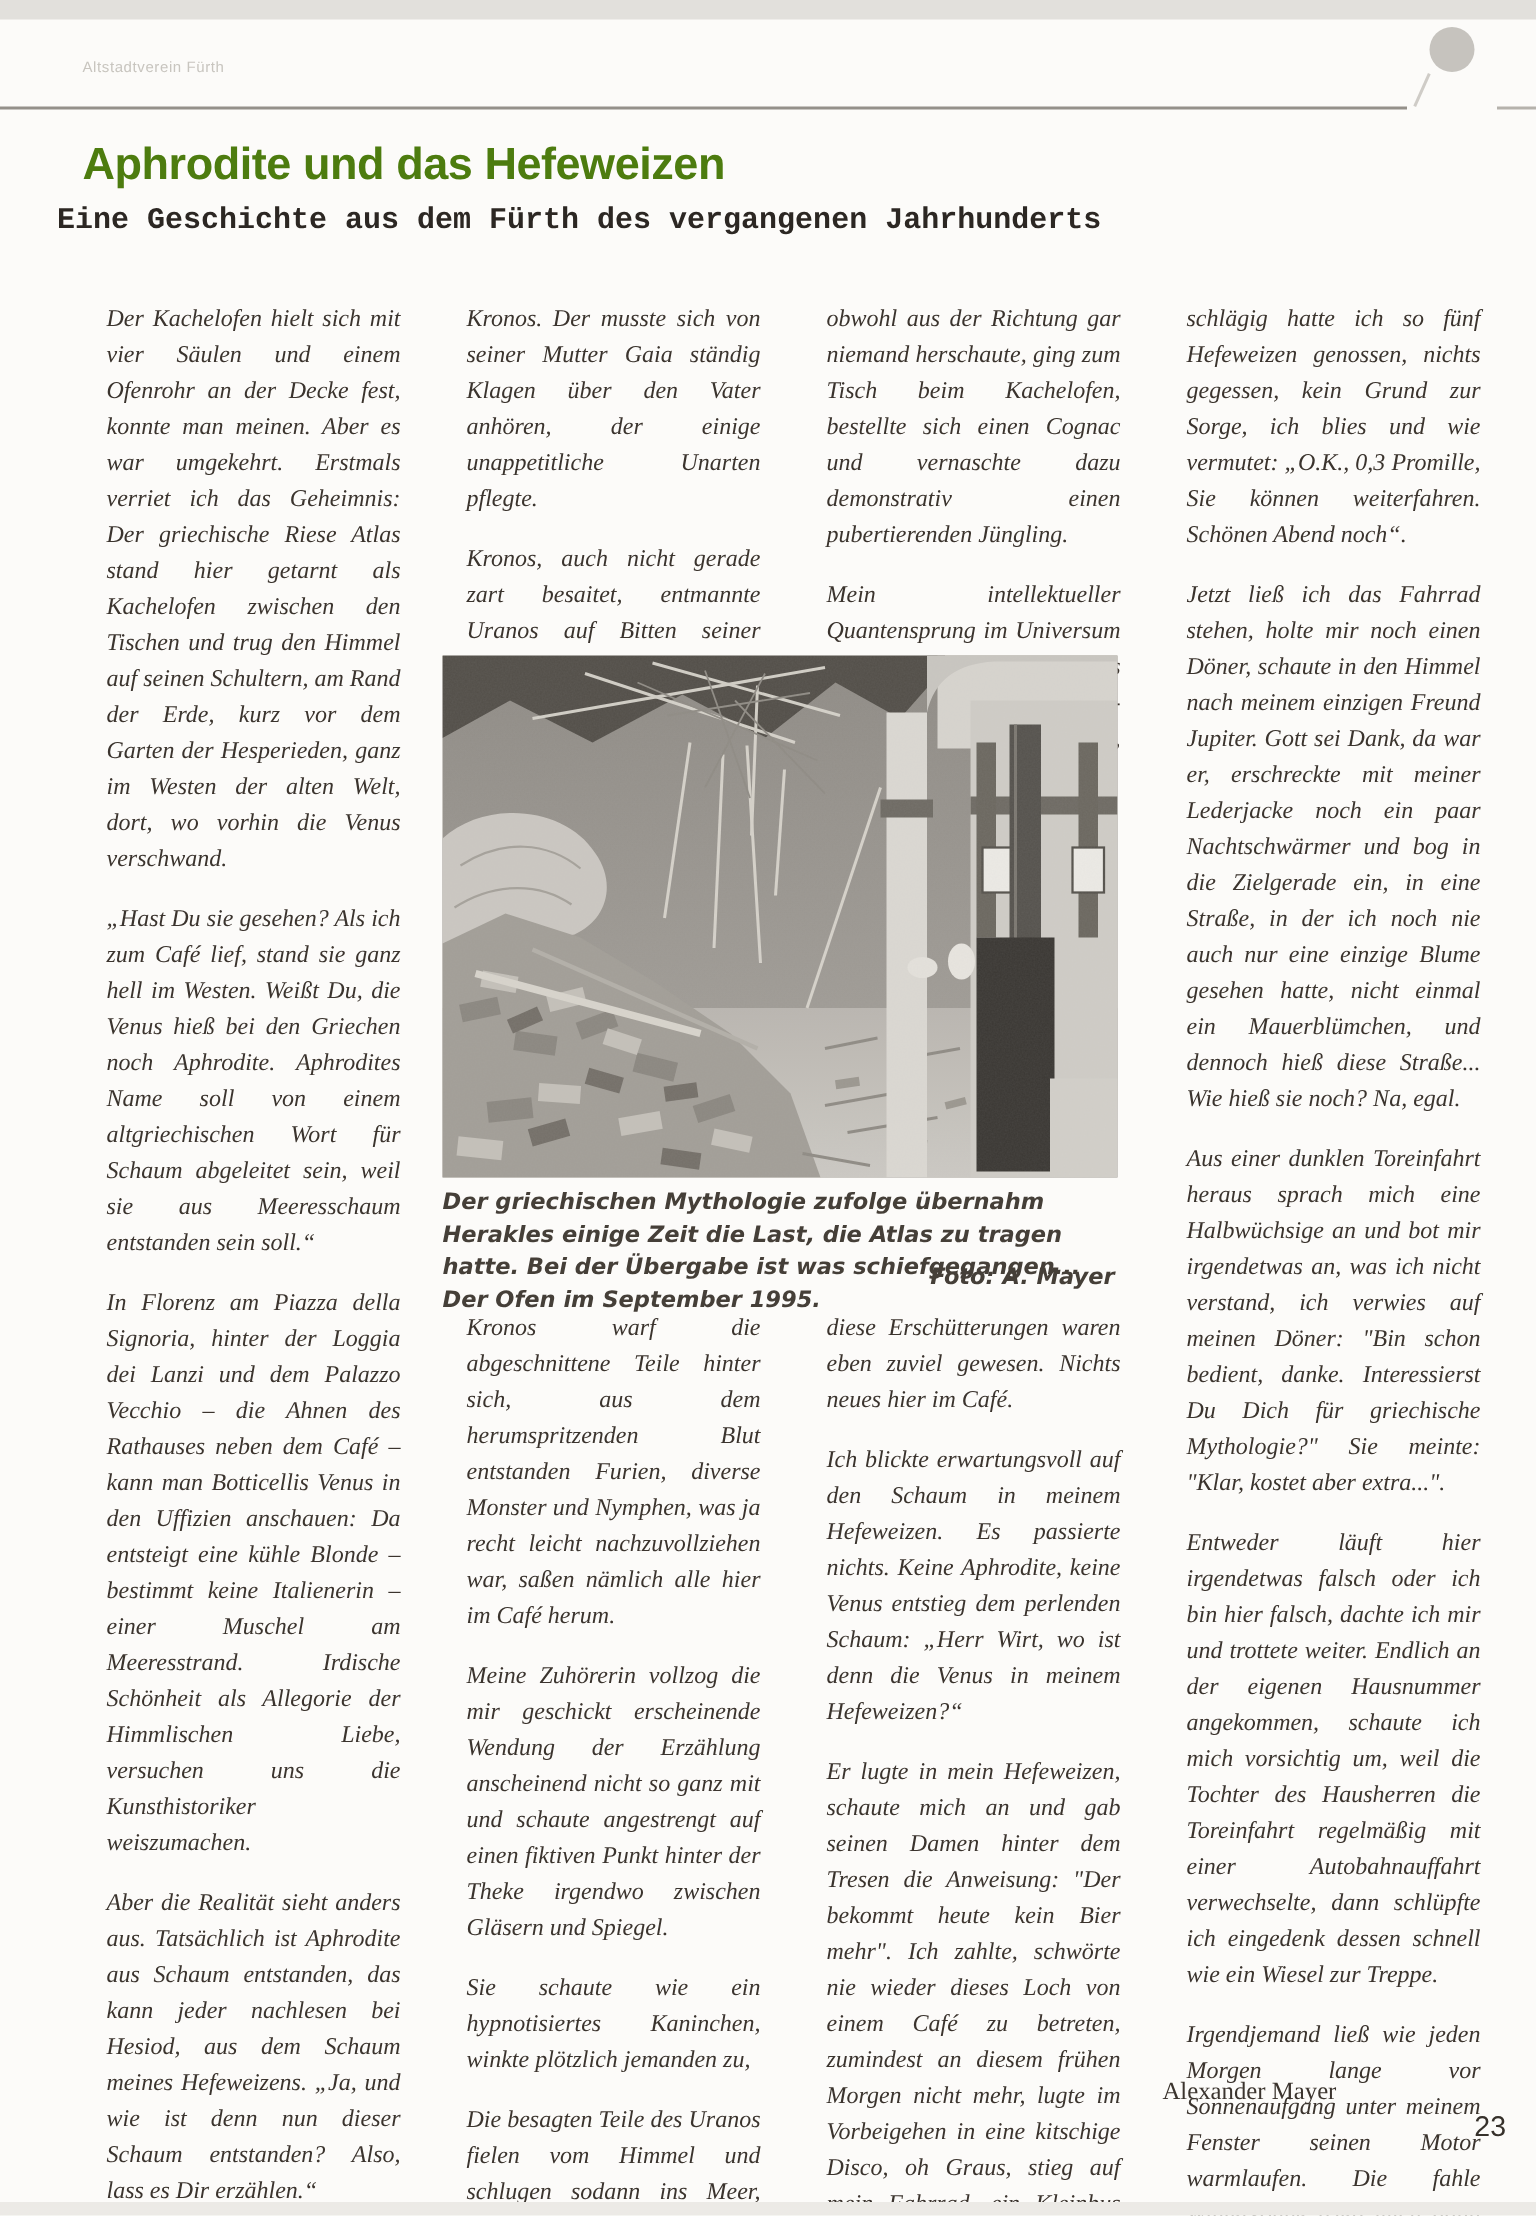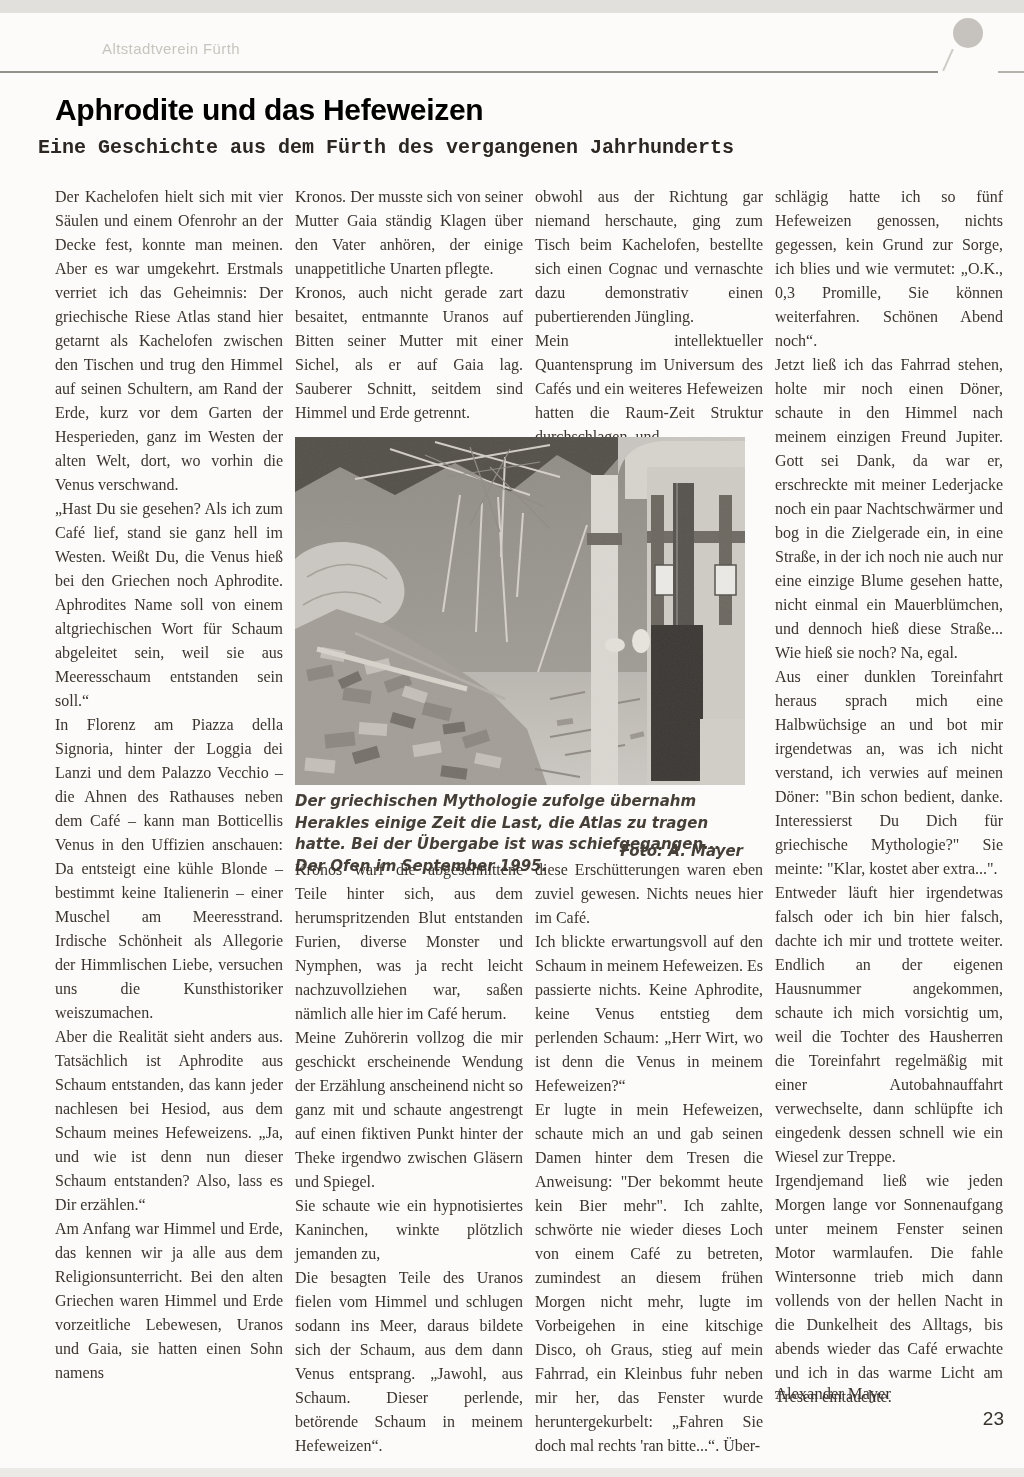--- a/index.html
+++ b/index.html
@@ -10,51 +10,51 @@
     overflow:hidden;
     font-family:"Liberation Serif", serif;
     color:#3b342e;
   }
   .scan-top-band{position:absolute;left:0;top:0;width:1024px;height:13px;background:#e2e0dc;}
   .scan-bottom-band{position:absolute;left:0;top:1468px;width:1024px;height:9px;background:#eceae6;}
 
   .kicker{
     position:absolute;left:55px;top:40px;
     font-family:"Liberation Sans", sans-serif;
-    font-size:15px;color:#c8c5bf;letter-spacing:.4px;margin-left:47px;
+    font-size:10px;color:#c8c5bf;letter-spacing:.4px;
   }
   .rule{position:absolute;top:71px;height:2px;background:#94908a;}
   .rule-left{left:0;width:938px;}
   .rule-right{left:998px;width:26px;background:#b5b2ac;}
   .logo-circle{
     position:absolute;left:953px;top:18px;width:30px;height:30px;border-radius:50%;
     background:#c6c3be;
   }
   .logo-stick{
     position:absolute;left:947px;top:48px;width:2px;height:24px;
     background:#cfccc7;transform:rotate(24deg);
   }
 
   .title{
     position:absolute;left:55px;top:93px;width:760px;
     font-family:"Liberation Sans", sans-serif;
-    font-size:30px;font-weight:bold;color:#000000;letter-spacing:-.3px;
+    font-size:30px;font-weight:bold;color:#4d7c0f;letter-spacing:-.3px;
   }
   .subtitle{
     position:absolute;left:38px;top:136px;width:820px;
     font-family:Liberation Mono, monospace;
     font-size:20px;font-weight:bold;color:#2c2723;
   }
 
   .col{
     position:absolute;width:228px;
     font-size:16px;line-height:24px;
     text-align:justify;
   }
-  .col p{margin:0;}
+  .col p{margin:16px;font-style:italic;}
   .col-1{left:55px;top:185px;height:1250px;}
   .col-2-top{left:295px;top:185px;height:252px;}
   .col-3-top{left:535px;top:185px;height:252px;}
   .col-2-bottom{left:295px;top:858px;height:577px;}
   .col-3-bottom{left:535px;top:858px;height:577px;}
   .col-4{left:775px;top:185px;height:1250px;}
 
   .figure{
     position:absolute;left:295px;top:437px;width:450px;height:348px;
     background:#b7b3ad;

